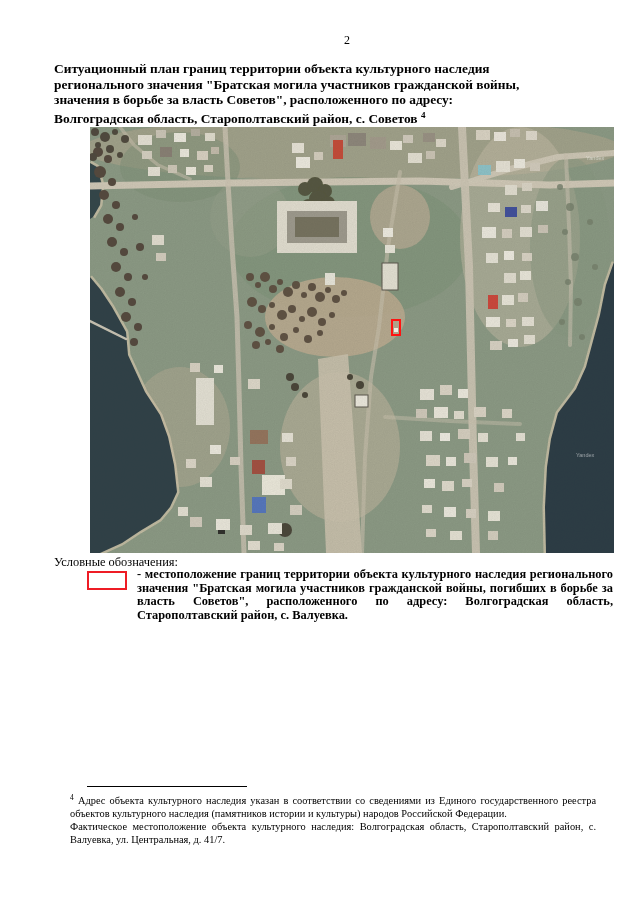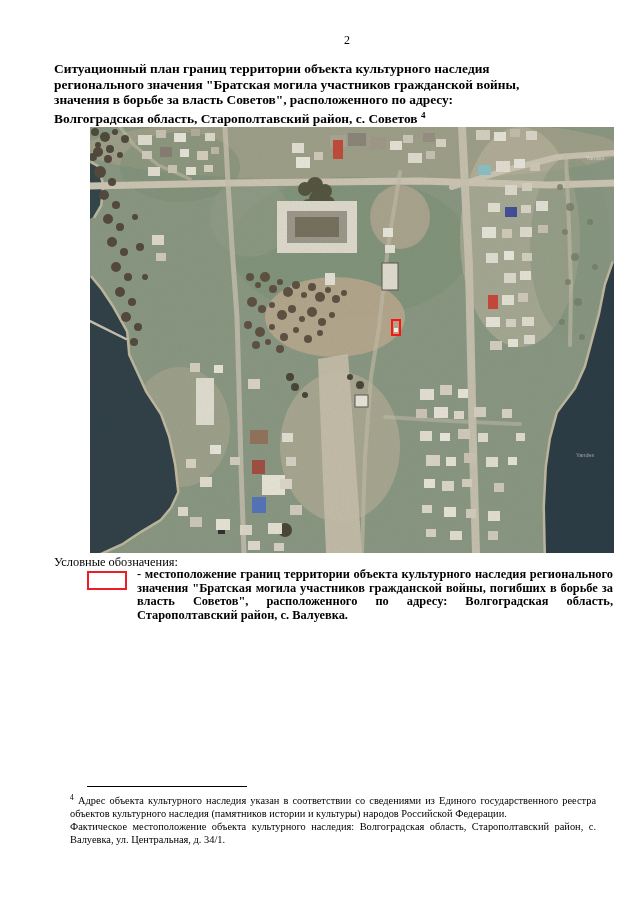--- a/index.html
+++ b/index.html
@@ -307,14 +307,14 @@
   </svg>
 </div>
 
 <div class="legend-heading">Условные обозначения:</div>
 <div class="legend-symbol"></div>
 <div class="legend-text">- местоположение границ территории объекта культурного наследия регионального значения "Братская могила участников гражданской войны, погибших в борьбе за власть Советов", расположенного по адресу: Волгоградская область, Старополтавский район, с. Валуевка.</div>
 
 <div class="footnote-rule"></div>
 <div class="footnote">
   <p><sup>4</sup> <span>Адрес объекта культурного наследия указан в соответствии со сведениями из Единого государственного реестра объектов культурного наследия (памятников истории и культуры) народов Российской Федерации.</span></p>
-  <p>Фактическое местоположение объекта культурного наследия: Волгоградская область, Старополтавский район, с. Валуевка, ул. Центральная, д. 34/1.</p>
+  <p>Фактическое местоположение объекта культурного наследия: Волгоградская область, Старополтавский район, с. Валуевка, ул. Центральная, д. 41/7.</p>
 </div>
 
 </body></html>

